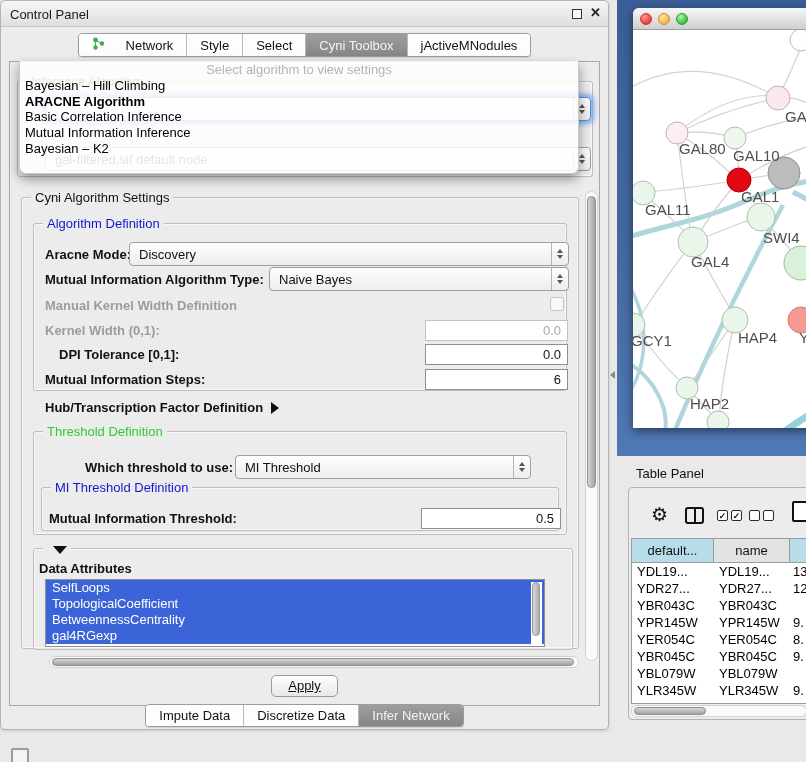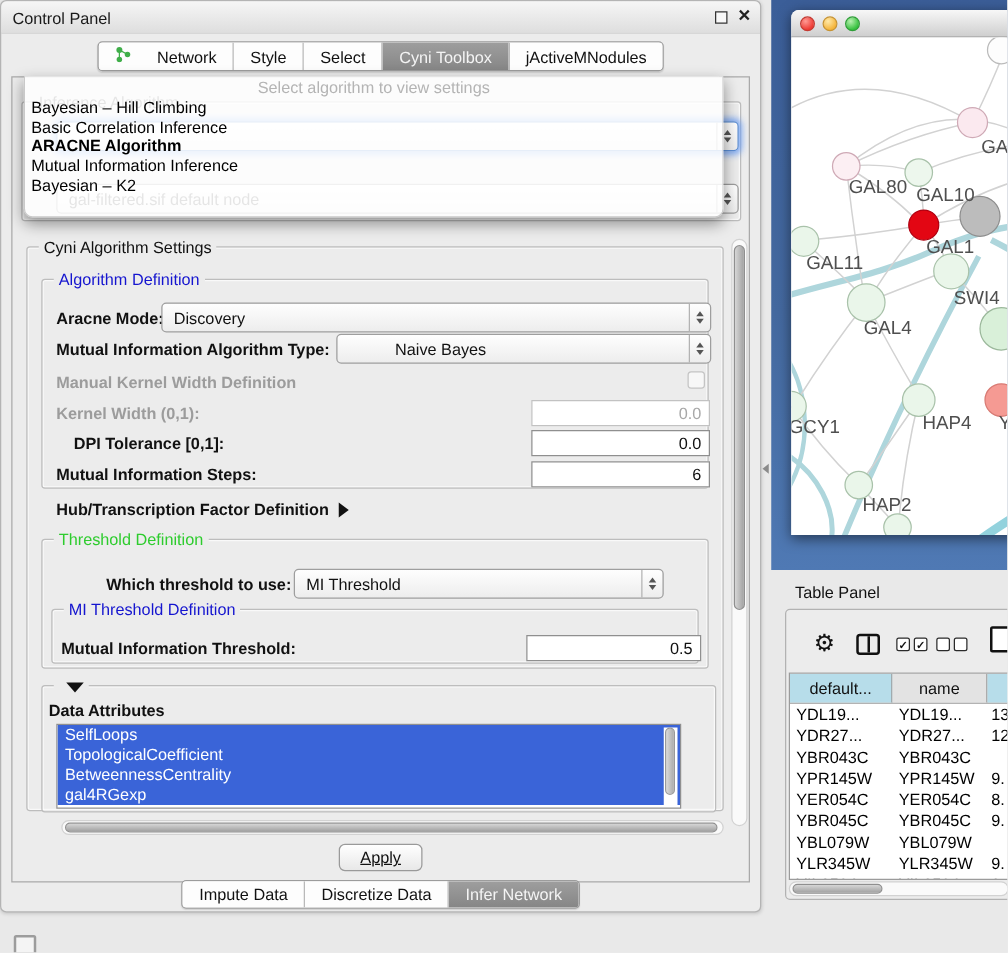--- a/index.html
+++ b/index.html
@@ -202,21 +202,21 @@
     <div class="flabel" style="left:44px; top:246px;">Aracne Mode:</div>
     <div class="combo" style="left:128px; top:241px; width:440px;">
       <span class="combo-text">Discovery</span>
       <span class="stepper">
           <span class="tri-up"></span>
           <span class="tri-dn"></span>
         </span>
     </div>
 
     <div class="flabel" style="left:44px; top:271px;">Mutual Information Algorithm Type:</div>
-    <div class="combo" style="left:268px; top:266px; width:300px;padding-left:37px;">
+    <div class="combo" style="left:268px; top:266px; width:300px;">
       <span class="combo-text">Naive Bayes</span>
       <span class="stepper">
           <span class="tri-up"></span>
           <span class="tri-dn"></span>
         </span>
     </div>
 
     <div class="flabel dis" style="left:44px; top:297px;">Manual Kernel Width Definition</div>
     <div class="checkbox" style="left:549px; top:296px;"></div>
 
@@ -277,22 +277,22 @@
       <div class="seg">
         <div class="seg-item">Impute Data</div>
         <div class="seg-item">Discretize Data</div>
         <div class="seg-item sel">Infer Network</div>
       </div>
     </div>
 
     <div class="popup">
       <div class="popup-head">Select algorithm to view settings</div>
       <div class="popup-item">Bayesian – Hill Climbing</div>
+      <div class="popup-item sel">ARACNE Algorithm</div>
       <div class="popup-item">Basic Correlation Inference</div>
-      <div class="popup-item sel">ARACNE Algorithm</div>
       <div class="popup-item">Mutual Information Inference</div>
       <div class="popup-item">Bayesian – K2</div>
     </div>
   </div>
 
   <div class="split-arrow"></div>
 
   <div class="backdrop">
     <div class="net-window">
       <div class="net-titlebar">

